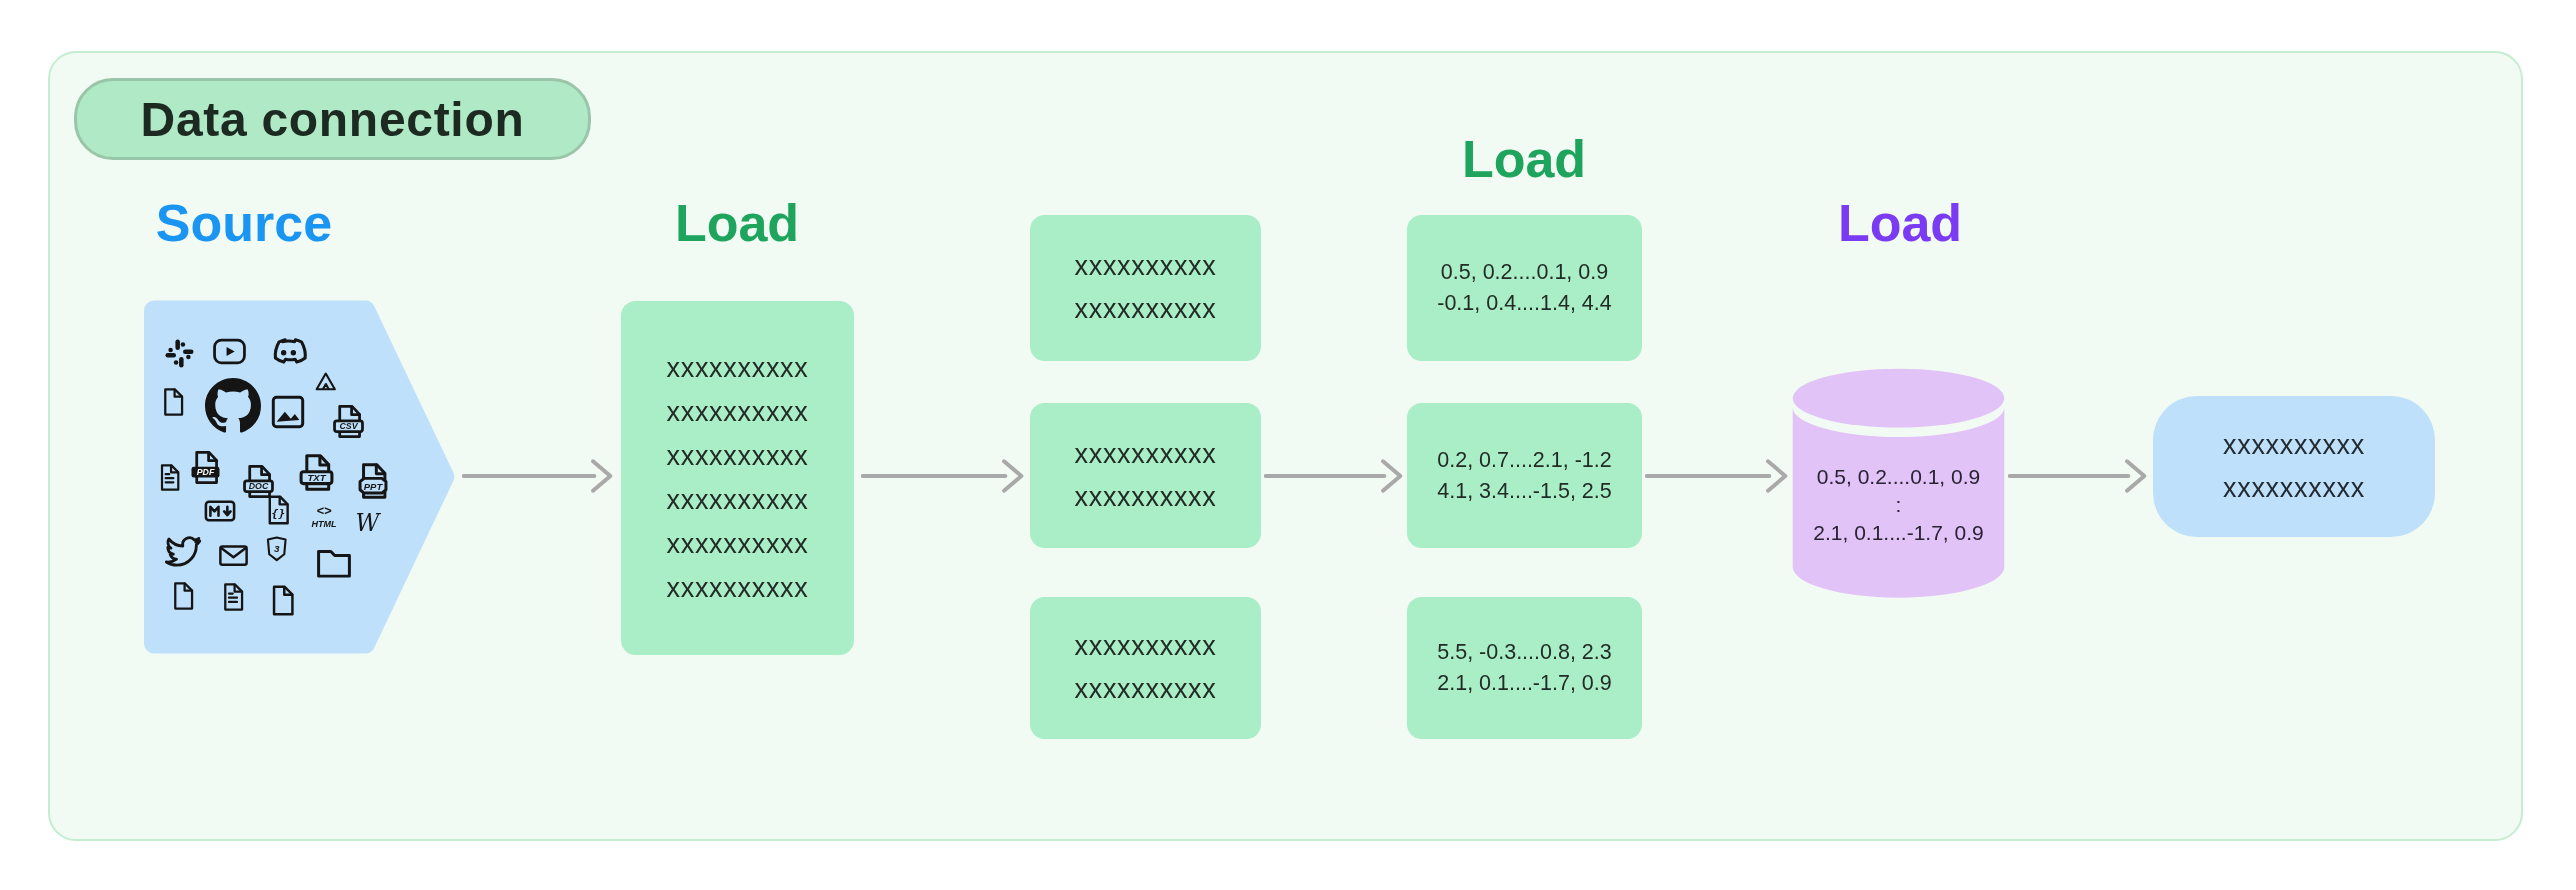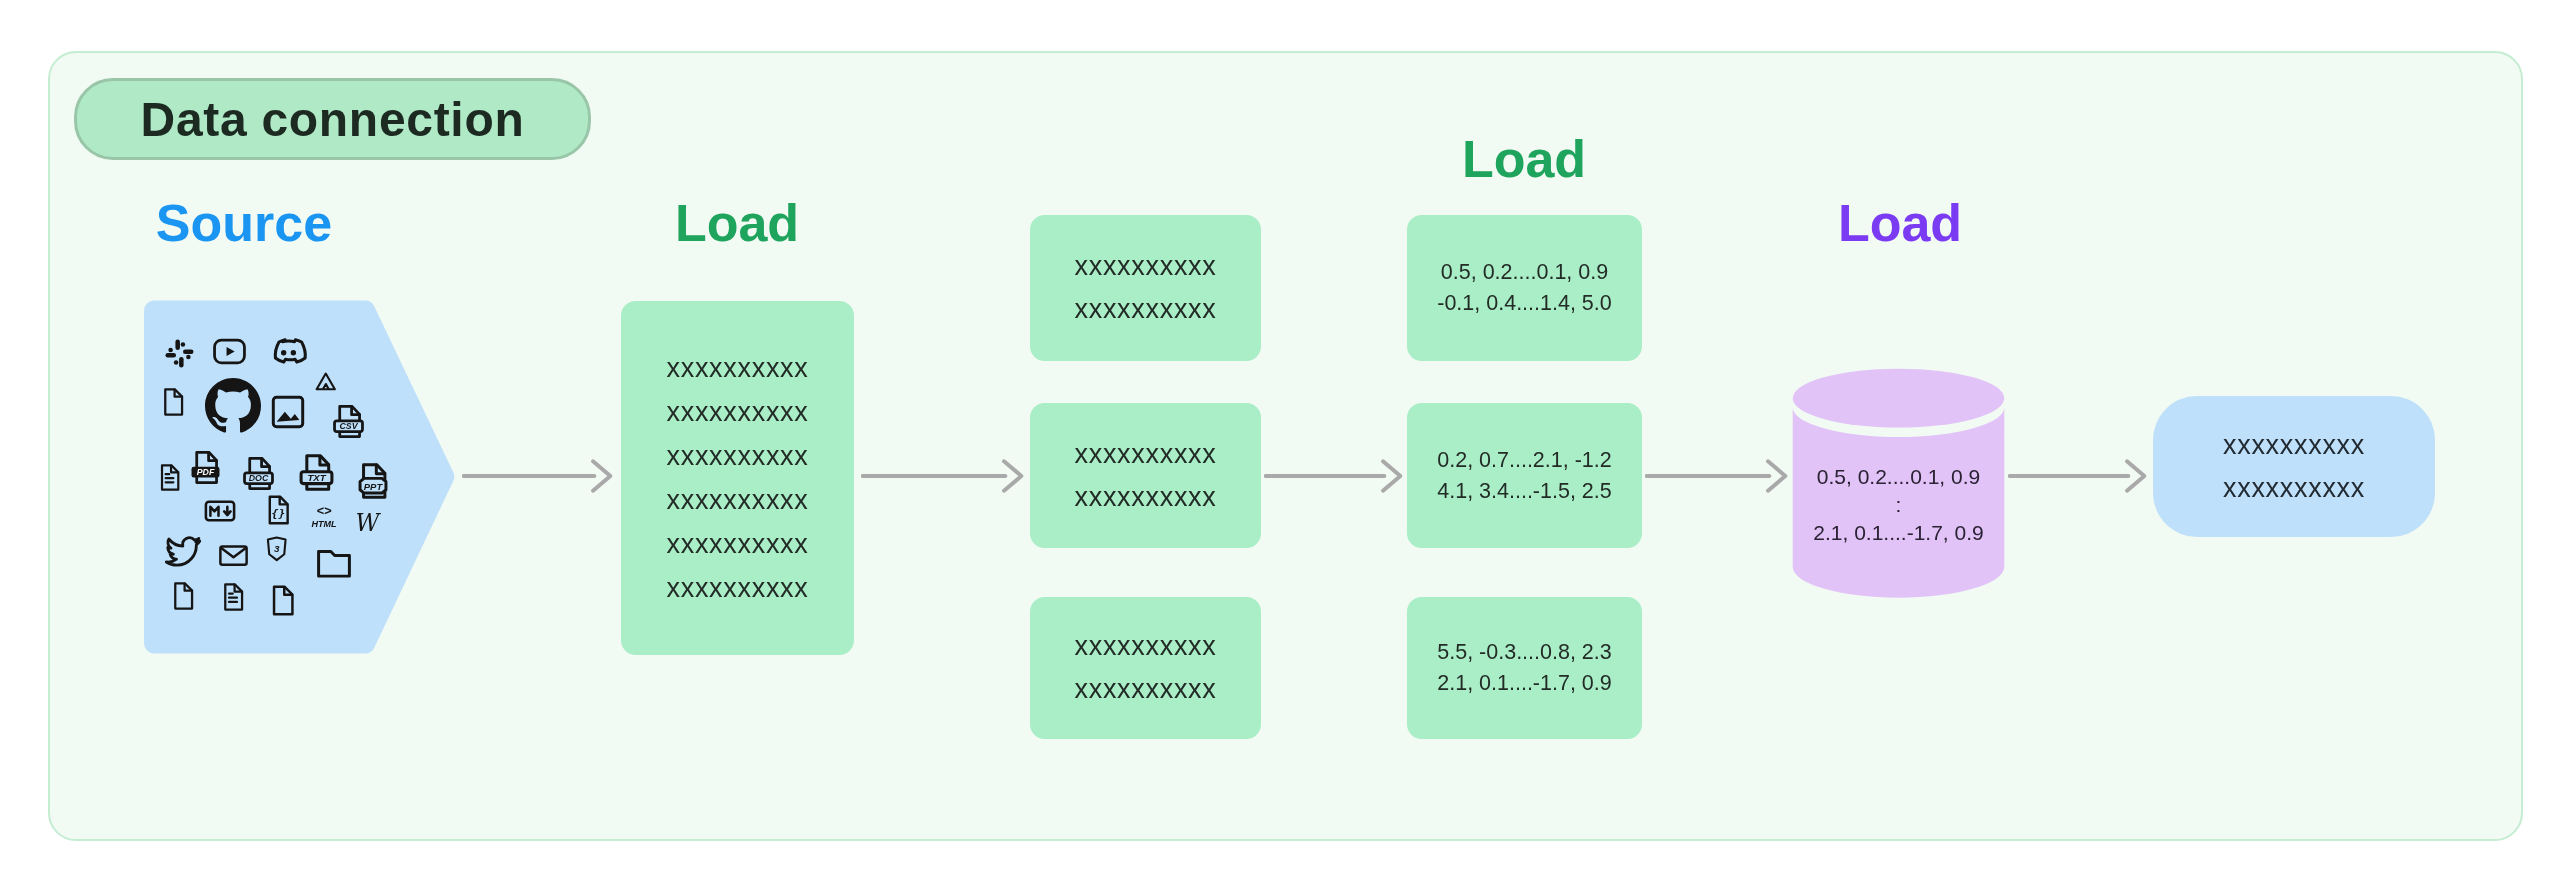--- a/index.html
+++ b/index.html
@@ -130,21 +130,21 @@
         </svg>
       </div>
       <div class="src-icon" style="left: 52px; top: 158px; width: 39px; height: 39px;">
         <svg viewBox="0 0 24 24">
           <path d="M6.6 2.7h7.6l4.6 4.9v13.7H6.6z" stroke="#151515" fill="none" stroke-width="1.7" stroke-linecap="round" stroke-linejoin="round"></path>
           <path d="M13.9 2.9v4.9h4.8" stroke="#151515" fill="none" stroke-width="1.7" stroke-linecap="round" stroke-linejoin="round"></path>
           <rect x="3.4" y="11.6" width="17.2" height="6.6" rx="1.4" fill="#151515"></rect>
           <text x="12" y="16.9" text-anchor="middle" font-size="5.4" font-weight="bold" fill="#ffffff" font-family="Liberation Sans, sans-serif">PDF</text>
         </svg>
       </div>
-      <div class="src-icon" style="left: 105px; top: 164px; width: 39px; height: 39px;">
+      <div class="src-icon" style="left: 105px; top: 172px; width: 39px; height: 39px;">
         <svg viewBox="0 0 24 24">
           <path d="M6.6 2.7h7.6l4.6 4.9v13.7H6.6z" stroke="#151515" fill="none" stroke-width="1.7" stroke-linecap="round" stroke-linejoin="round"></path>
           <path d="M13.9 2.9v4.9h4.8" stroke="#151515" fill="none" stroke-width="1.7" stroke-linecap="round" stroke-linejoin="round"></path>
           <rect x="3.4" y="11.6" width="17.2" height="6.6" rx="1.4" fill="#bfe0fa" stroke="#151515" stroke-width="1.7" stroke-linecap="round" stroke-linejoin="round"></rect>
           <text x="12" y="16.9" text-anchor="middle" font-size="5.4" font-weight="bold" fill="#151515" font-family="Liberation Sans, sans-serif">DOC</text>
         </svg>
       </div>
       <div class="src-icon" style="left: 161px; top: 161px; width: 43px; height: 43px;">
         <svg viewBox="0 0 24 24">
           <path d="M6.6 2.7h7.6l4.6 4.9v13.7H6.6z" stroke="#151515" fill="none" stroke-width="1.7" stroke-linecap="round" stroke-linejoin="round"></path>
@@ -246,21 +246,21 @@
     <div>xxxxxxxxxx</div>
     <div>xxxxxxxxxx</div>
   </div>
   <div class="box tbox row-2">
     <div>xxxxxxxxxx</div>
     <div>xxxxxxxxxx</div>
   </div>
 
   <div class="box ebox row-0">
     <div>0.5, 0.2....0.1, 0.9</div>
-    <div>-0.1, 0.4....1.4, 5.0</div>
+    <div>-0.1, 0.4....1.4, 4.4</div>
   </div>
   <div class="box ebox row-1">
     <div>0.2, 0.7....2.1, -1.2</div>
     <div>4.1, 3.4....-1.5, 2.5</div>
   </div>
   <div class="box ebox row-2">
     <div>5.5, -0.3....0.8, 2.3</div>
     <div>2.1, 0.1....-1.7, 0.9</div>
   </div>
 

